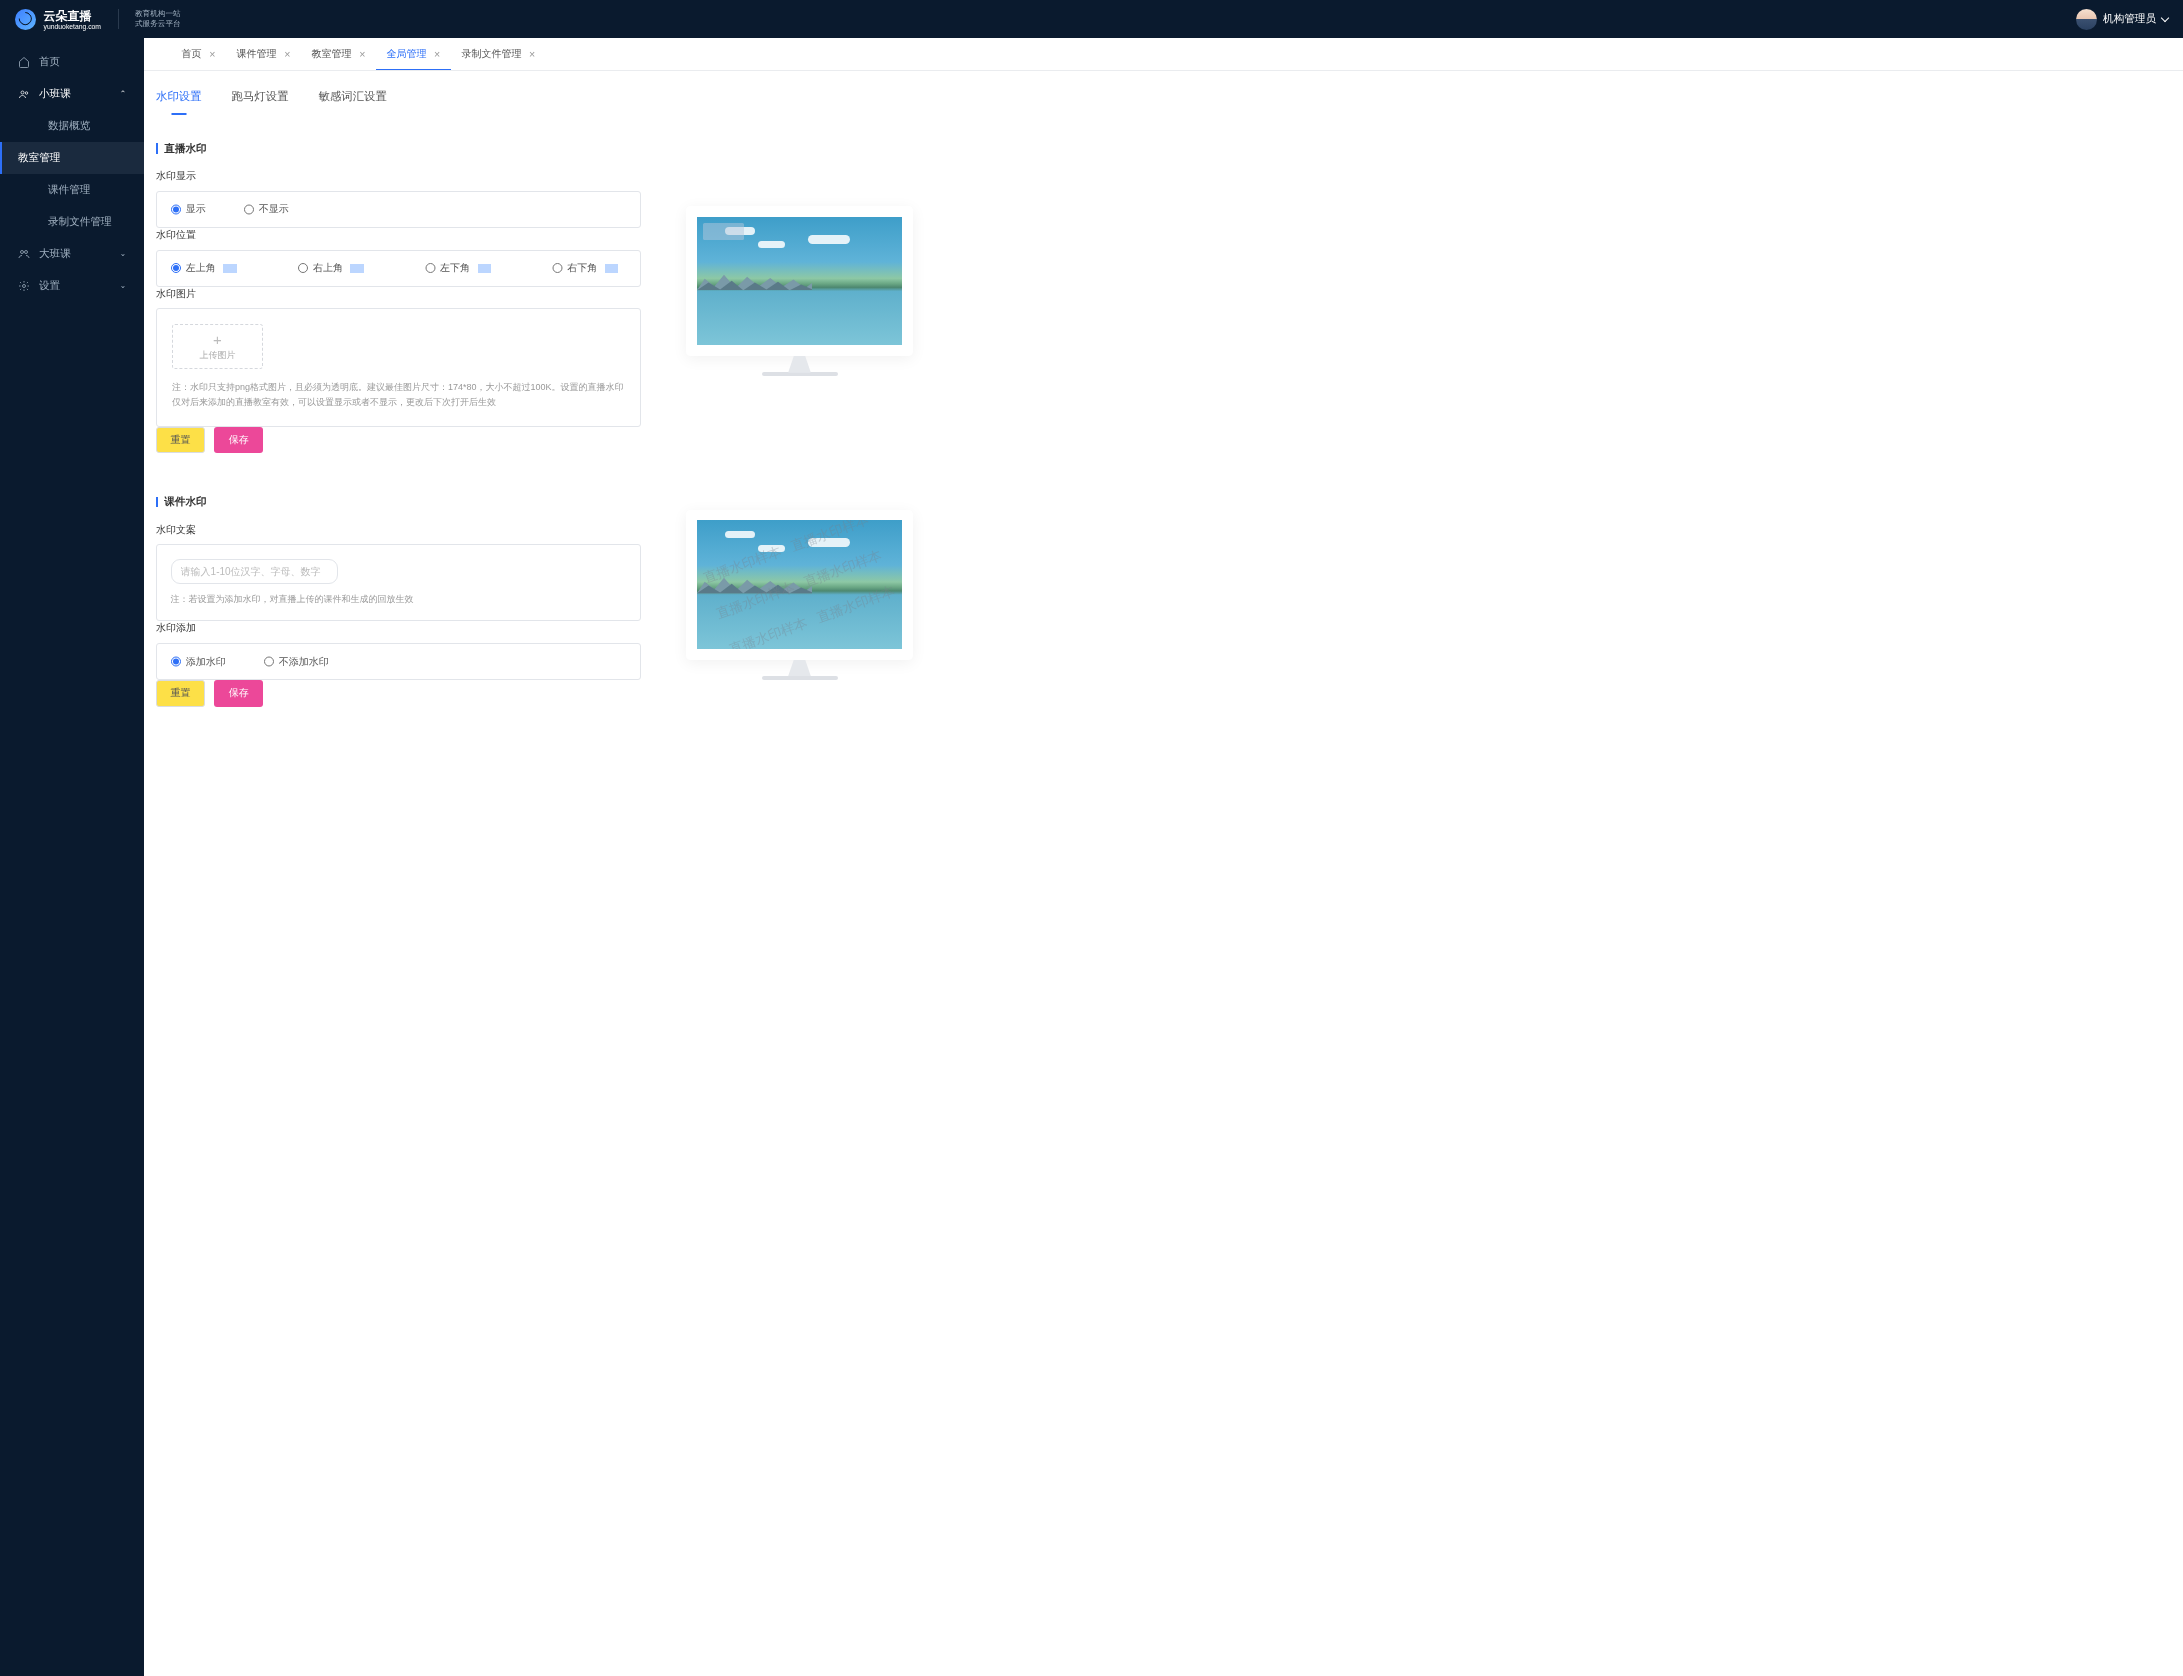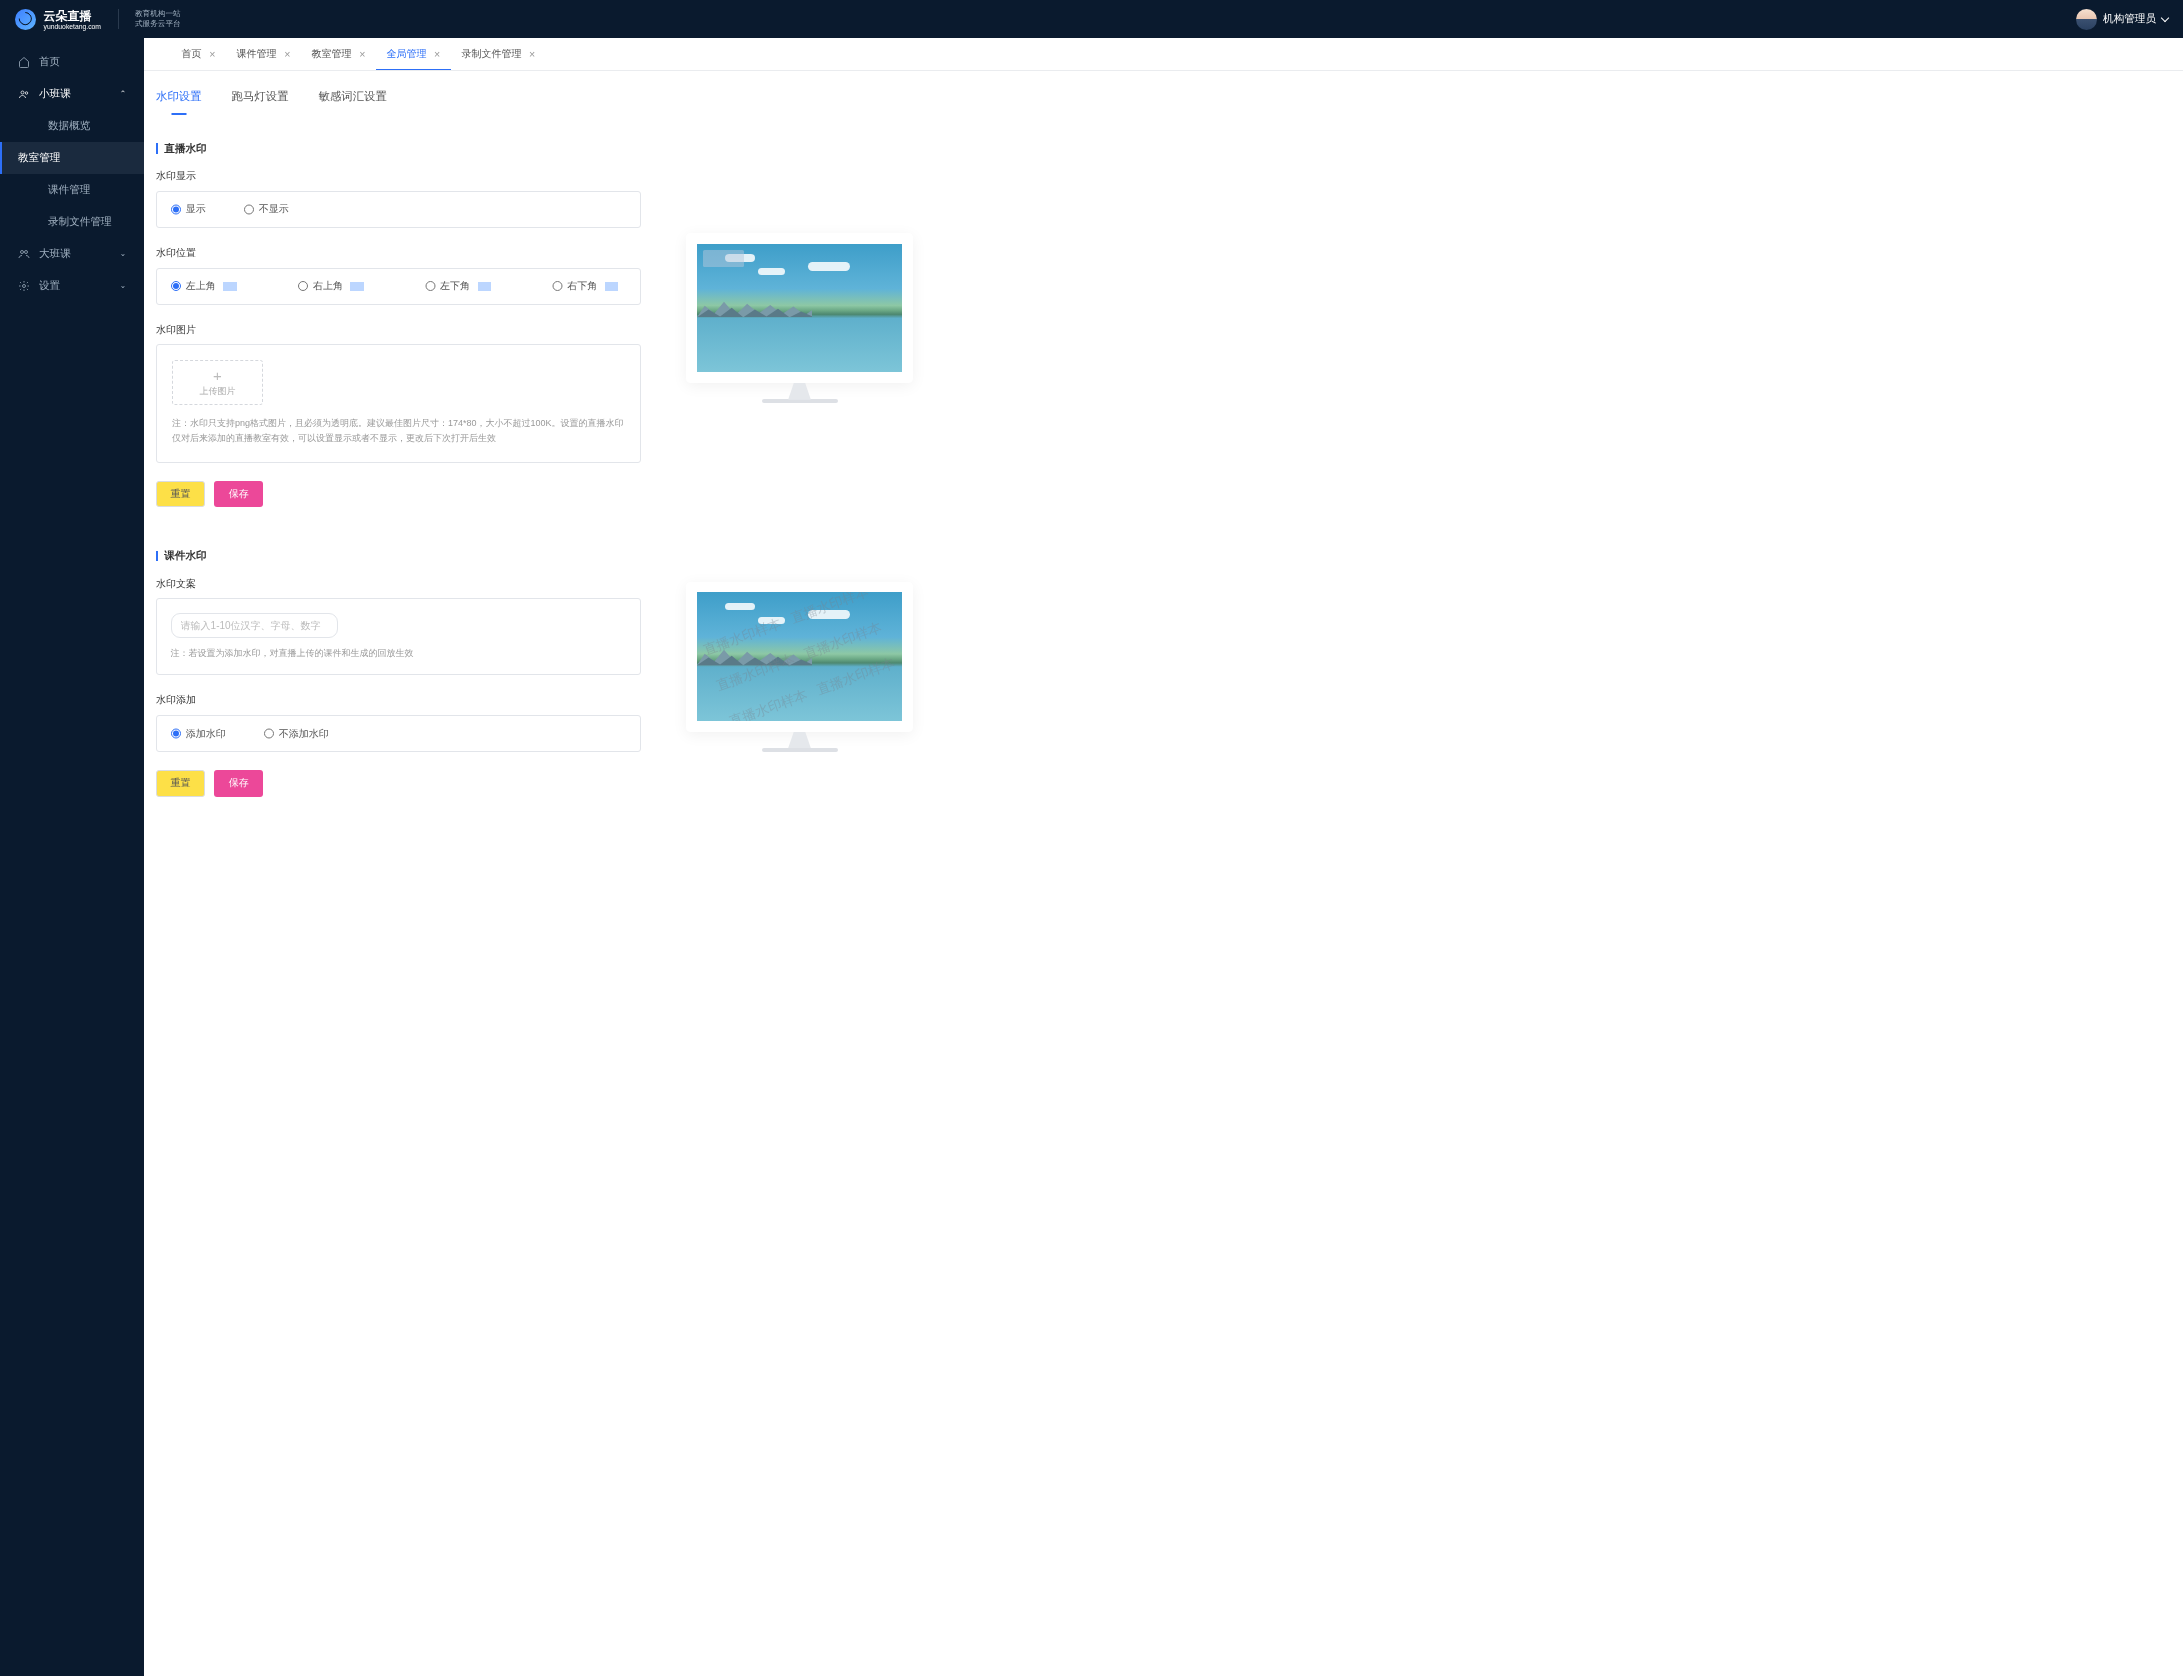--- a/index.html
+++ b/index.html
@@ -96,21 +96,21 @@
 
     .section-title {
       display: flex; align-items: center; gap: 6px;
       font-size: 10.6px; font-weight: 600; color: #333; margin: 12px 0 13.6px;
     }
     .section-title::before {
       content: ''; width: 2.3px; height: 10.6px; background: #2d6ff7;
     }
 
     .field-label { font-size: 10px; color: #333; margin-bottom: 7.6px; }
-    .field { margin-bottom: 18px; }
+    .field { }
 
     .radio-box {
       border: 0.8px solid #e2e5ea; border-radius: 3px;
       padding: 10.6px 13.6px; display: flex; gap: 38px; flex-wrap: wrap;
     }
     .radio-box.wide { gap: 61px; }
     .radio {
       display: flex; align-items: center; gap: 4.5px; cursor: pointer;
       font-size: 10px; color: #555;
     }

